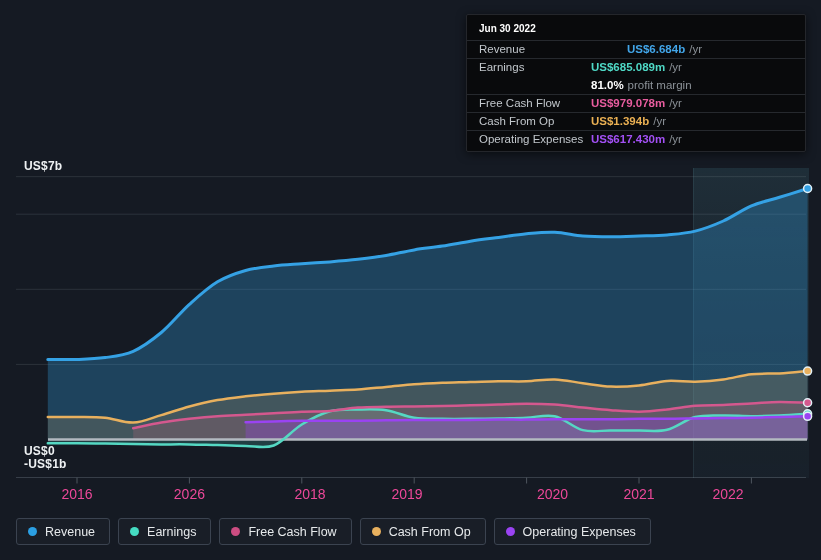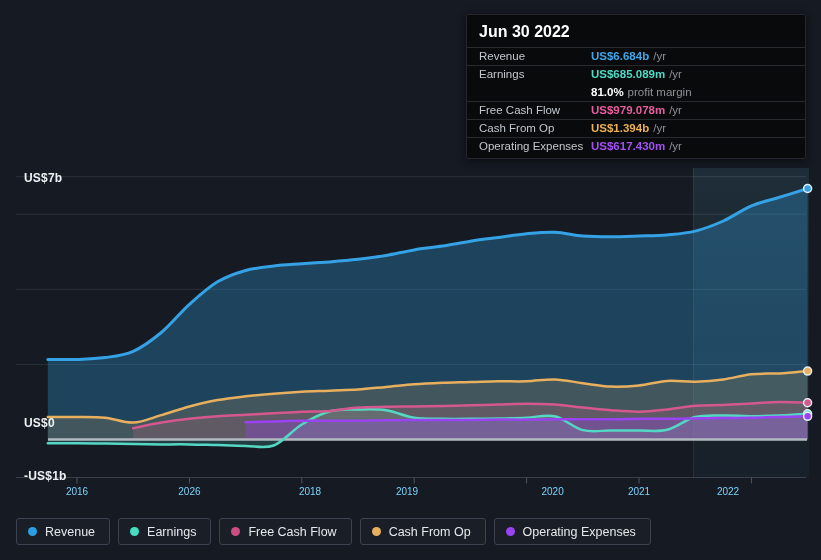--- a/index.html
+++ b/index.html
@@ -12,38 +12,37 @@
   .plot{position:absolute;inset:0;}
   .highlight-band{
     position:absolute;left:693px;top:168px;width:115px;height:310px;
     background:linear-gradient(180deg, rgba(99,190,210,0.12) 0%, rgba(99,190,210,0.06) 55%, rgba(99,190,210,0.04) 100%);
     border-left:1px solid rgba(140,205,220,0.10);
   }
   svg.chart{position:absolute;left:0;top:0;}
   .ylab{
     position:absolute;left:24px;color:#eef1f3;font-size:12px;font-weight:700;
     letter-spacing:.2px;
-    margin-top:12px;
   }
   .ylab-7b{top:159px;}
-  .ylab-0{top:404px;}
+  .ylab-0{top:444px;}
   .ylab-neg1b{top:457px;}
   .xlabels span{
     position:absolute;top:486px;transform:translateX(-50%);
-    color:#7dd3fc;font-size:10px;font-weight:400;
+    color:#ec4899;font-size:14px;font-weight:400;
   }
   
   .tooltip{
     position:absolute;left:466px;top:14px;width:340px;box-sizing:border-box;
     background:#090a0c;border:1px solid #24262b;border-radius:2px;
     box-shadow:0 2px 10px rgba(0,0,0,.55);
     z-index:5;padding-bottom:2px;
   }
   .tooltip .t-date{
-    color:#ffffff;font-size:16px;font-weight:700;
+    color:#ffffff;font-size:10px;font-weight:700;
     padding:8px 12px 6px 12px;
   }
   .t-row{
     display:flex;align-items:center;height:17.3px;padding:0 12px;
     font-size:11.5px;line-height:17.3px;
   }
   .t-row.divider{border-top:1px solid #26292e;}
   .t-row .t-label{width:112px;flex:none;color:#c2c7cc;font-weight:400;}
   .t-row .t-value{font-weight:700;}
   .t-row .t-suffix{color:#8c9298;margin-left:4px;font-weight:400;}
@@ -109,21 +108,21 @@
       <span style="left: 639px;">2021</span>
       <span style="left: 728px;">2022</span>
     </div>
 </div>
 
 <div class="tooltip">
   <div class="t-date">Jun 30 2022</div>
   <div id="tooltip-rows">
       <div class="t-row divider">
         <span class="t-label">Revenue</span>
-        <span class="t-value" style="color: rgb(66, 165, 232);">US$6.684b</span>
+        <span class="t-value" style="color: rgb(66, 165, 232); margin-left: 36px;">US$6.684b</span>
         <span class="t-suffix">/yr</span>
       </div>
       <div class="t-row divider">
         <span class="t-label">Earnings</span>
         <span class="t-value" style="color: rgb(79, 217, 198);">US$685.089m</span>
         <span class="t-suffix">/yr</span>
       </div>
       <div class="t-row">
         <span class="t-label"></span>
         <span class="t-value" style="color: rgb(255, 255, 255);">81.0%</span>

